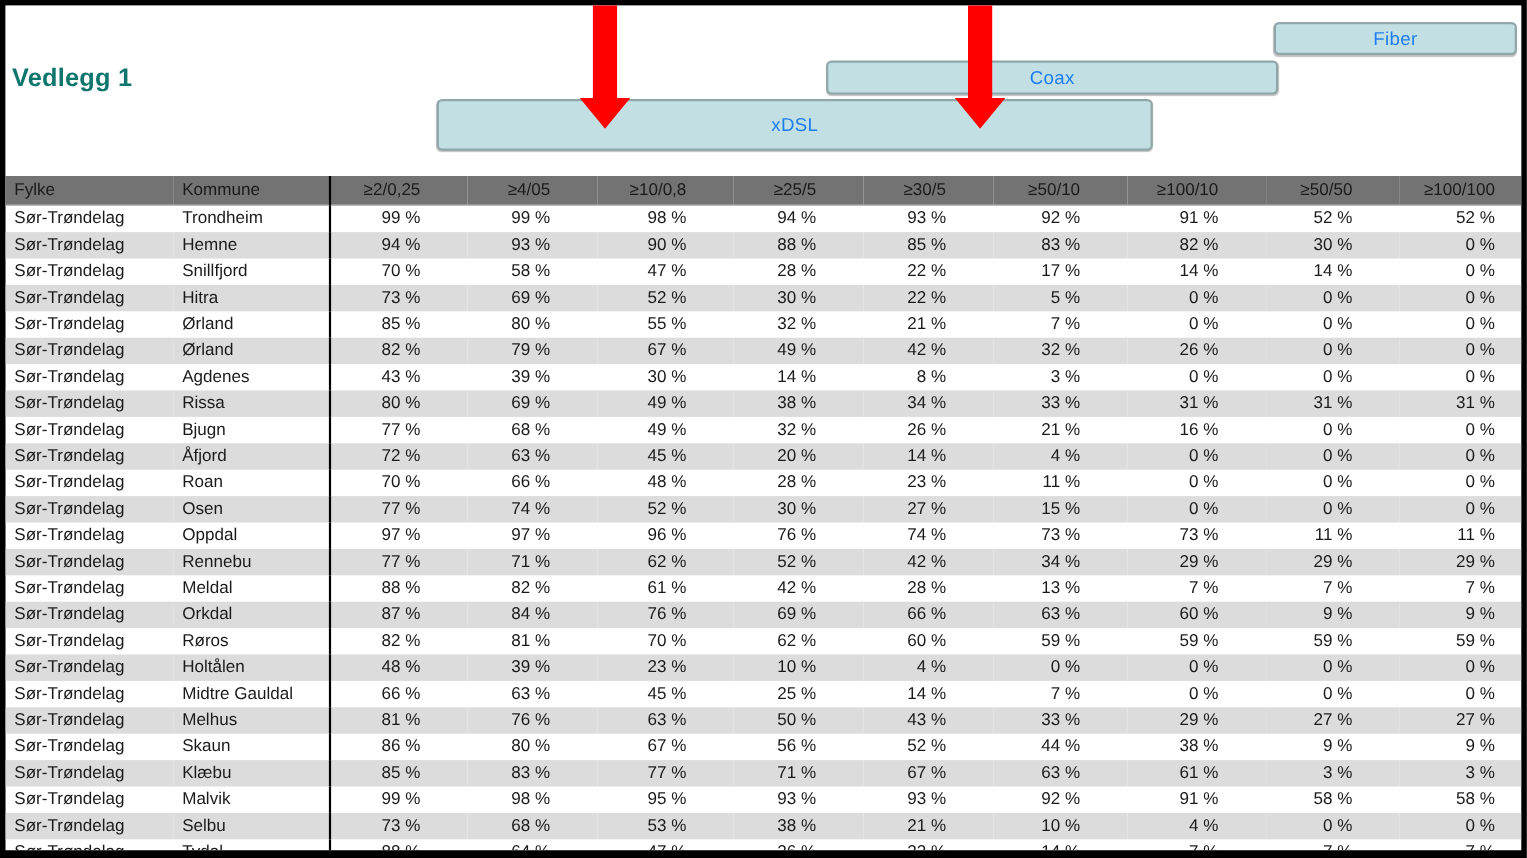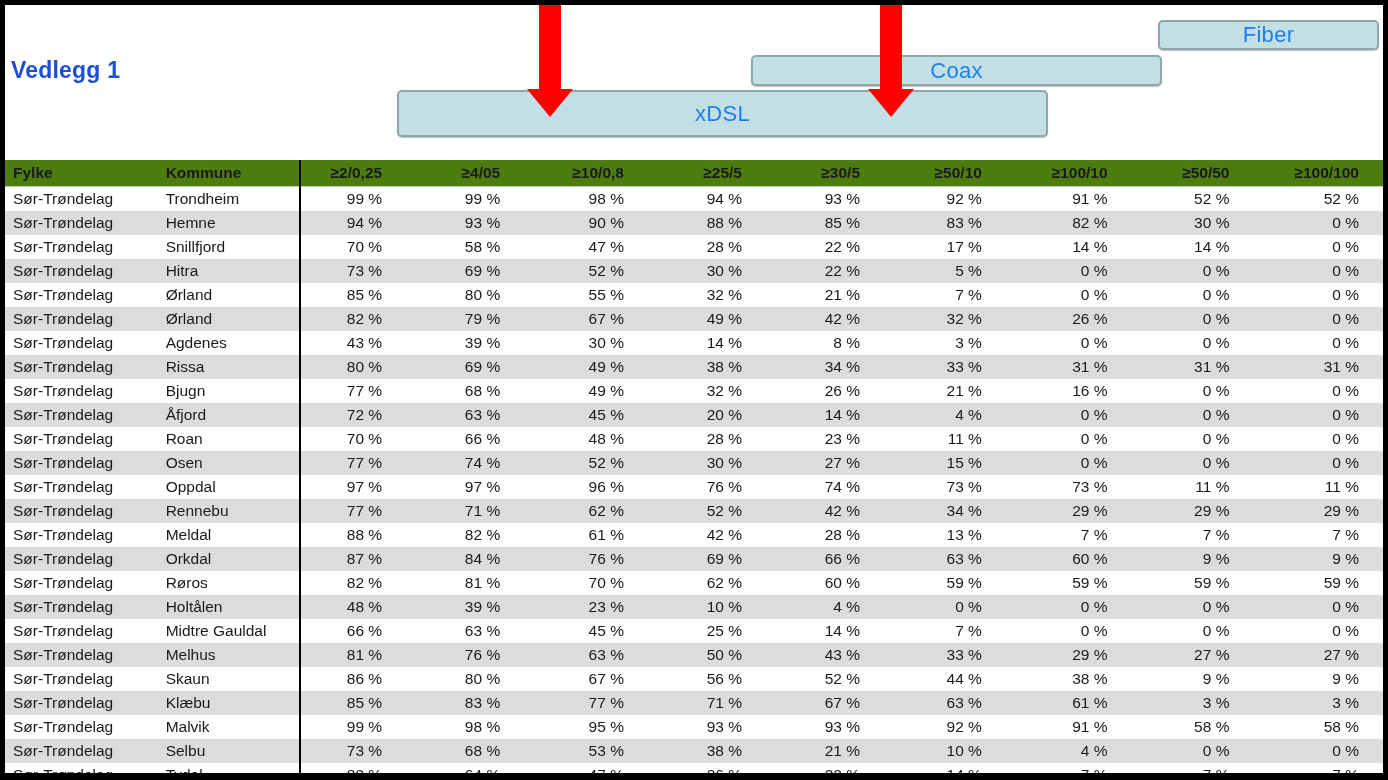--- a/index.html
+++ b/index.html
@@ -29,21 +29,21 @@
     width:1378px;height:155px;
     background:#fff;
   }
   .bar{
     position:absolute;
     box-sizing:border-box;
     background:#c2e0e4;
     border:2px solid #8fa7a9;
     border-radius:5px;
     color:#1f7df0;
-    font-size:22px;
+    font-size:17px;
     font-weight:400;
     text-align:center;
     line-height:1;
     display:flex;
     align-items:center;
     justify-content:center;
     box-shadow:0 1px 1px rgba(0,0,0,.25);
     letter-spacing:.3px;
   }
   #bar-fiber{ left:1153px; top:15px;  width:221px; height:30px; }
@@ -54,39 +54,39 @@
   .arrow{ position:absolute; width:46px; pointer-events:none; }
   #arrow-1{ left:522px; top:-6px; height:118px; }
   #arrow-2{ left:863px; top:-6px; height:118px; }
 
   
   #title{
     position:absolute;
     left:6px; top:52px;
     font-size:23px;
     font-weight:bold;
-    color:#1d4ed8;
+    color:#0f766e;
     letter-spacing:.2px;
   }
 
   
   table{
     position:absolute;
     left:0; top:155px;
     width:1378px;
     border-collapse:collapse;
     font-size:15.5px;
     color:#1a1a1a;
   }
   thead th{
-    font-weight:bold;
+    font-weight:normal;
     padding:0 0 4px 0;
     height:22px;
     vertical-align:bottom;
-    background:#4d7c0f;
+    background:#737373;
     border-bottom:1px solid #c9c9c9;
     white-space:nowrap;
   }
   tbody td{
     height:24px;
     padding:0;
     white-space:nowrap;
     vertical-align:middle;
   }
   tr.alt td{ background:#dcdcdc; }

